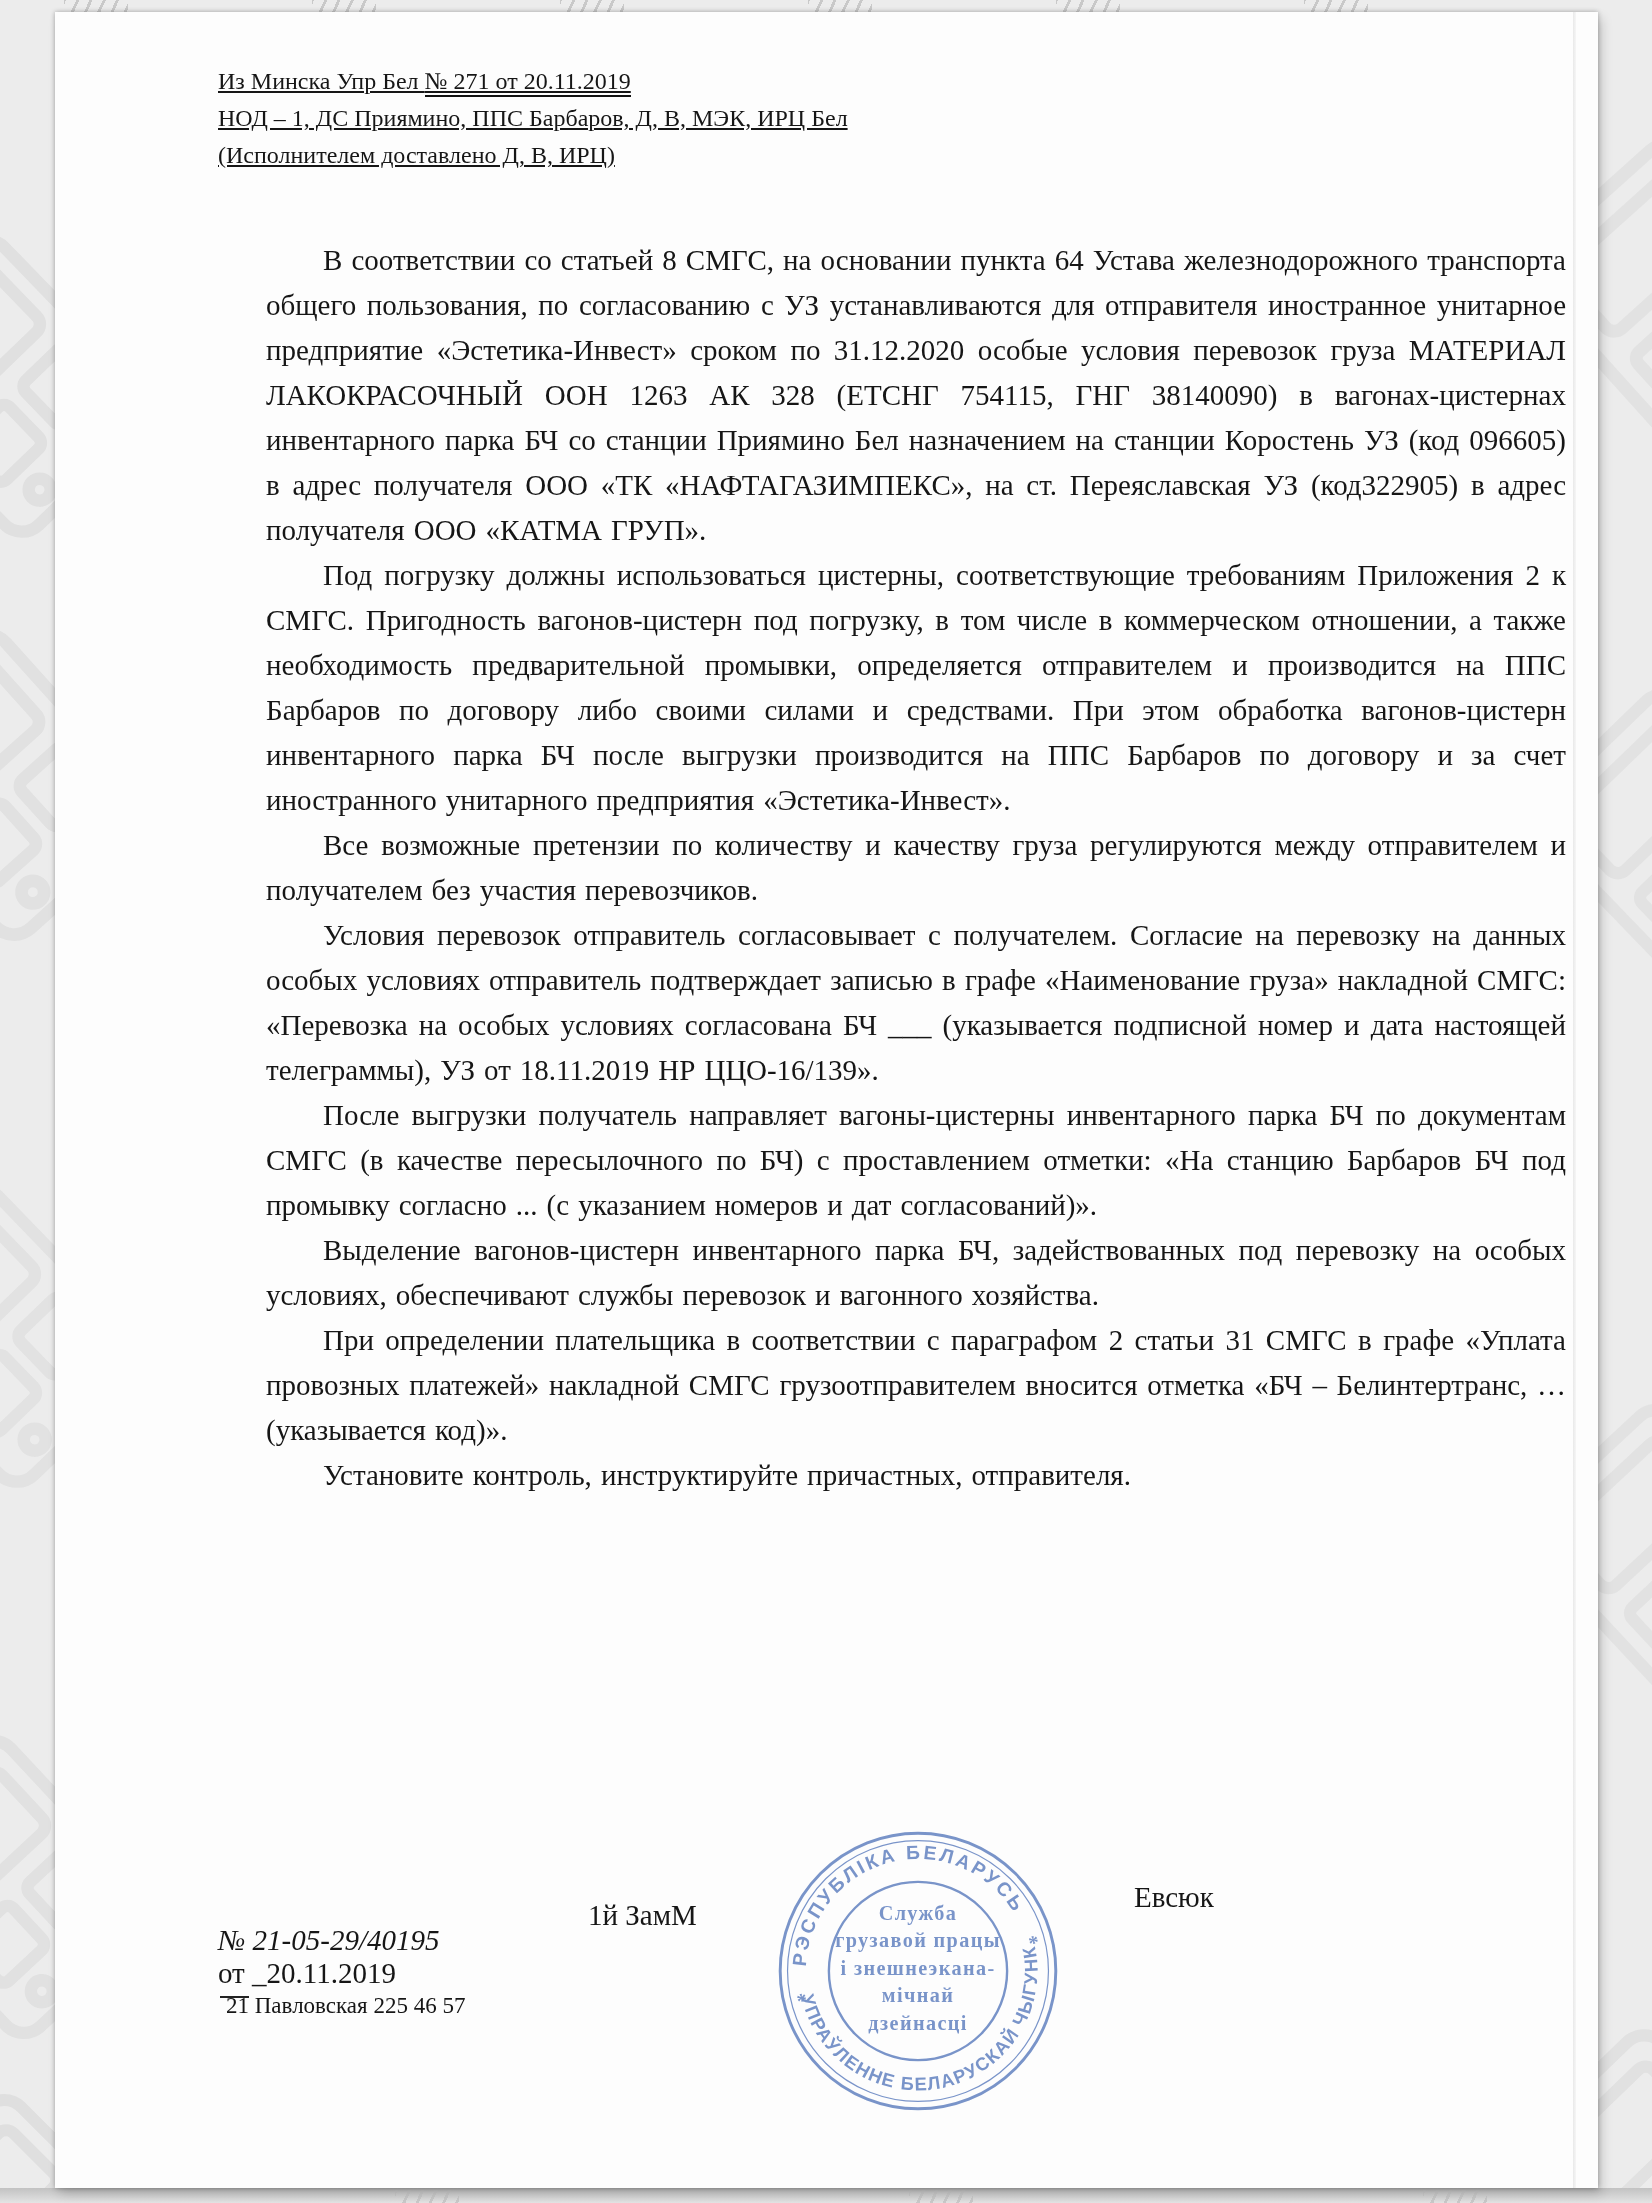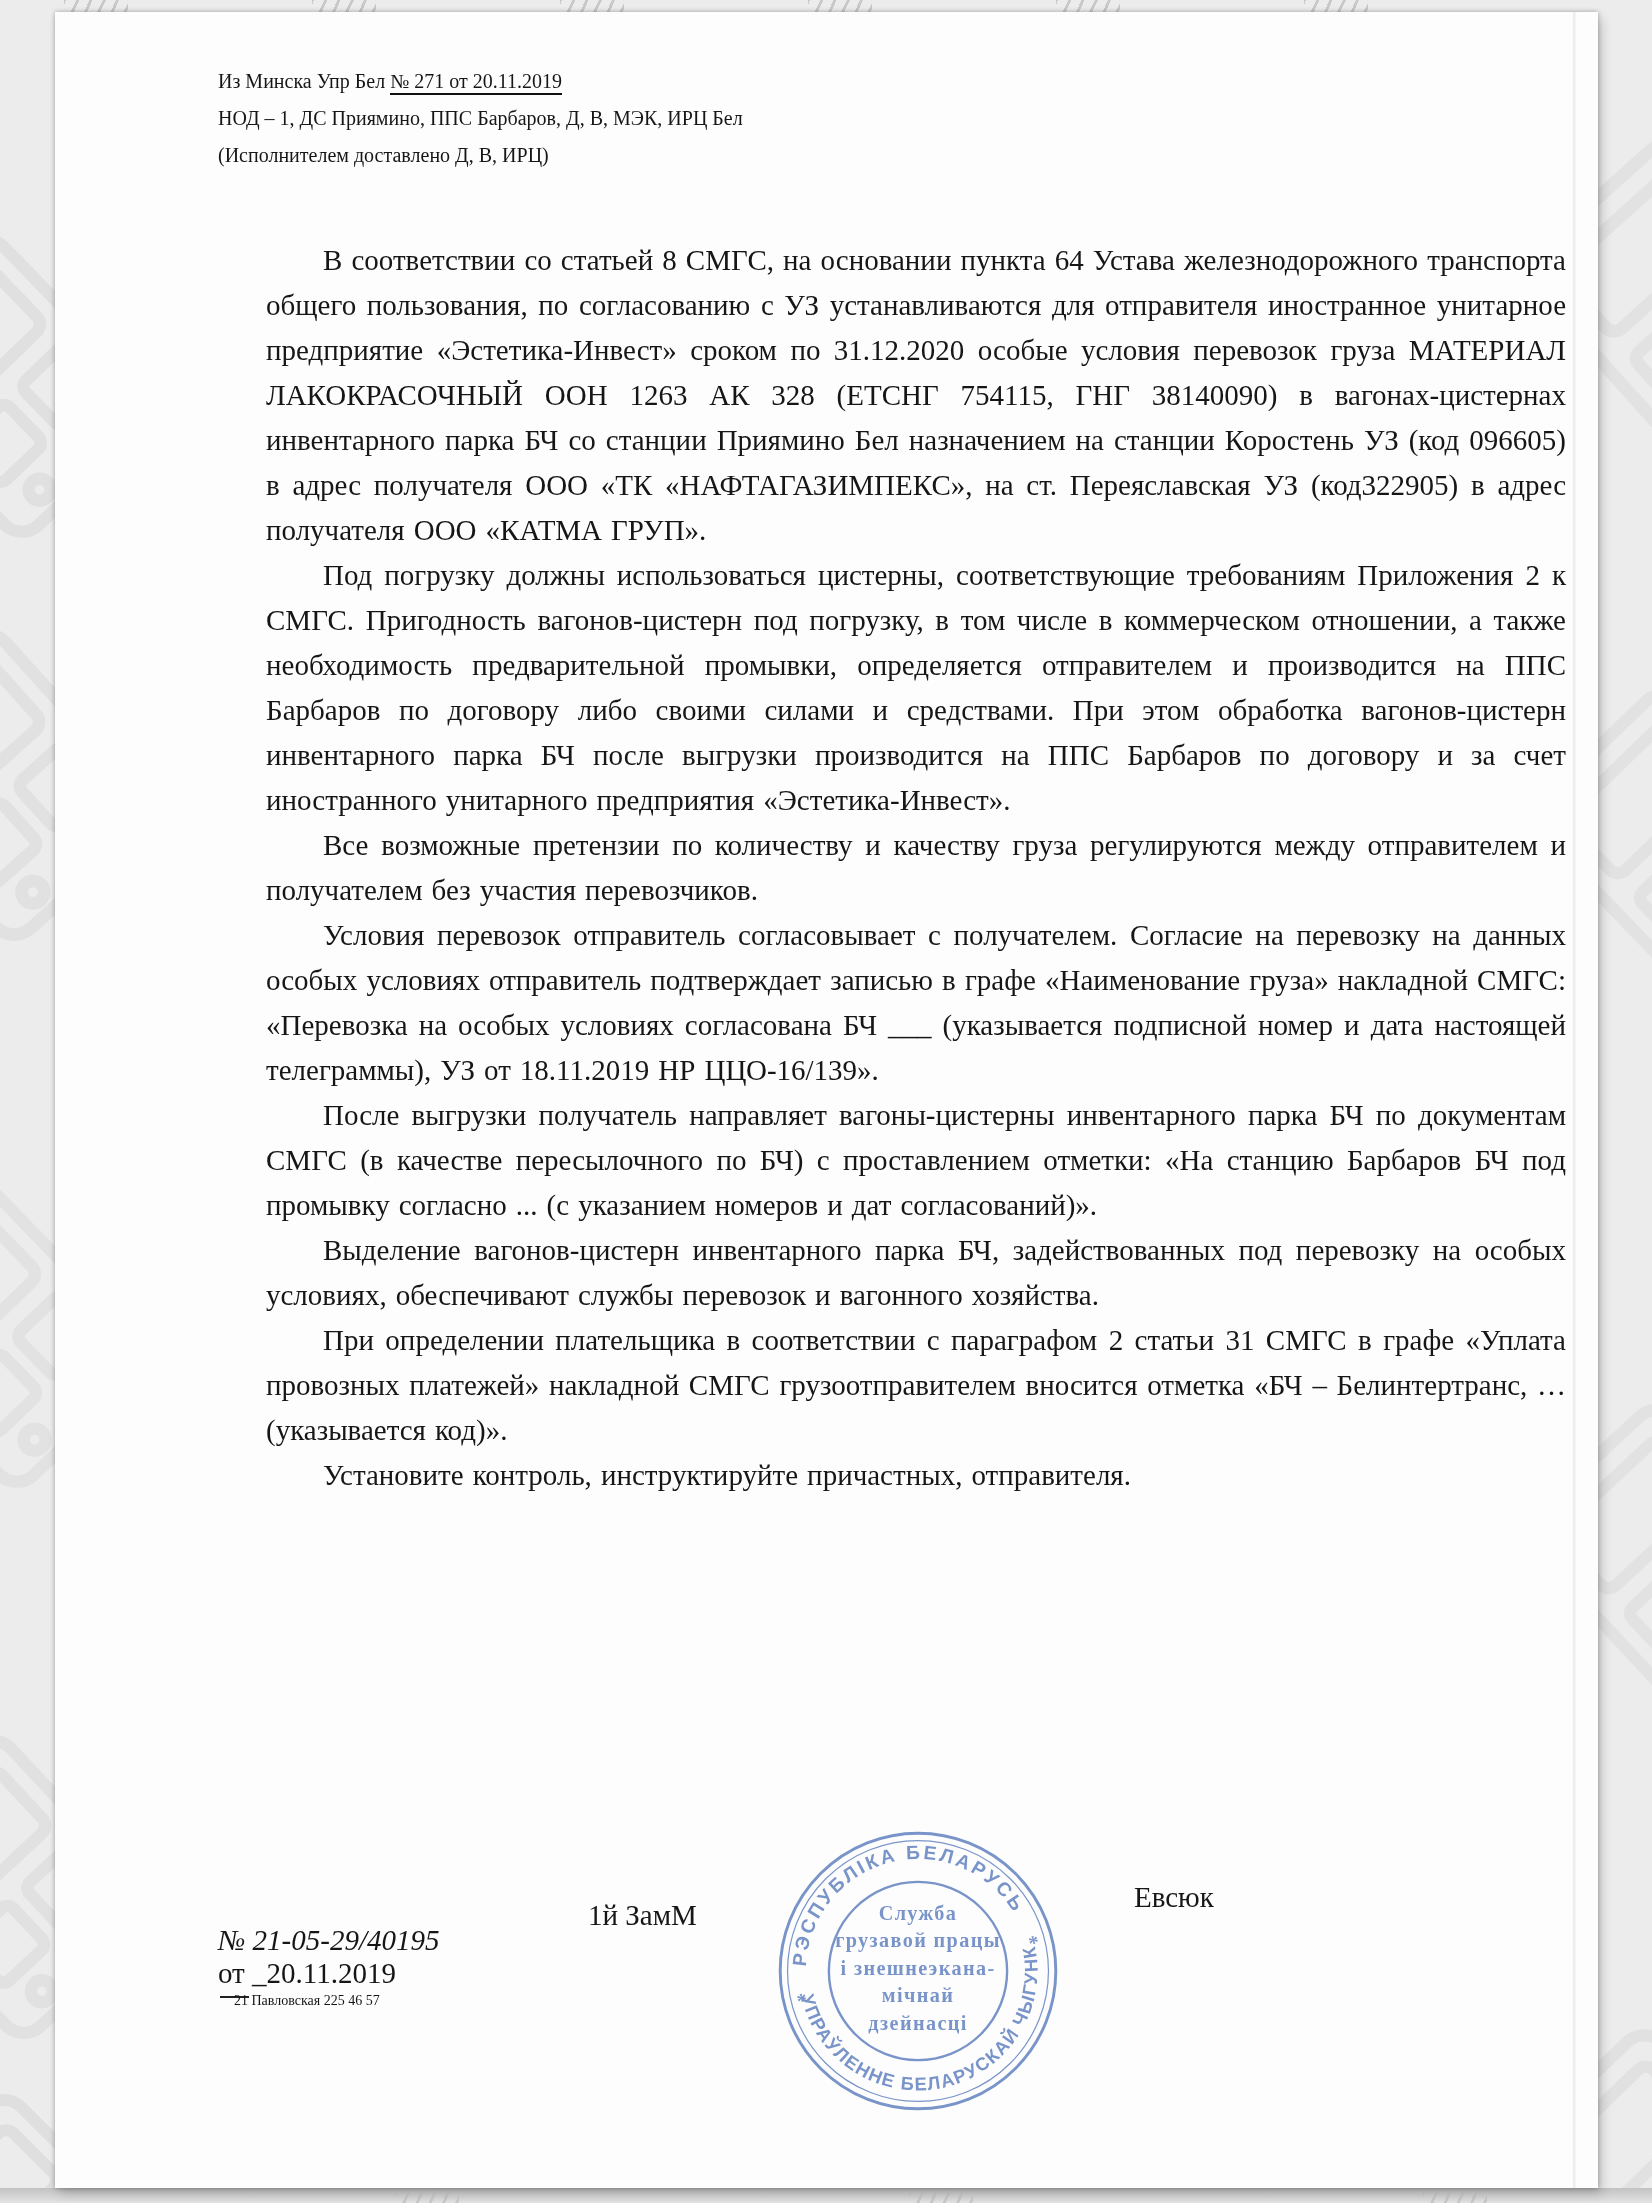--- a/index.html
+++ b/index.html
@@ -28,38 +28,38 @@
     background:#fdfdfd;
     box-shadow:0 0 4.6px rgba(0,0,0,.30),3.7px 5.5px 11px rgba(0,0,0,.18);
     z-index:1;
   }
   .page-fold{
     position:absolute;top:0;right:22px;width:2.8px;height:100%;
     background:linear-gradient(90deg,#e9e9e9,#f6f6f6);
   }
   .content{position:absolute;left:163px;top:51px;width:1348px;z-index:2;}
   
-  .hdr{font-size:20px;line-height:37px;white-space:nowrap;}
+  .hdr{font-size:24px;line-height:37px;white-space:nowrap;text-decoration:underline;}
   .hdr .underlined{border-bottom:2.8px solid #111;padding-bottom:0.9px;}
   
   .body-text{margin-top:64px;margin-left:48px;}
   .body-text p{
     margin:0;
     font-size:29px;line-height:45px;
     text-align:justify;text-indent:57px;
     word-spacing:1.8px;
   }
   
   .bottom{position:absolute;left:163px;top:1861px;width:1348px;height:312px;font-size:29px;z-index:2;}
   .sig-title{position:absolute;left:370px;top:26px;}
   .sig-name{position:absolute;left:916px;top:8.3px;}
   .doc-num{position:absolute;left:0;top:51px;font-style:italic;}
   .doc-date{position:absolute;left:0;top:84px;}
   .date-blank{position:absolute;left:1.8px;top:123px;width:29px;height:0;border-top:2.8px solid #222;}
-  .contact{position:absolute;left:16px;top:120px;font-size:14px;}
+  .contact{position:absolute;left:8px;top:120px;font-size:23px;}
   
   .stamp{position:absolute;left:716px;top:1812px;width:294px;height:294px;z-index:3;opacity:.78;}
   .stamp circle{fill:none;stroke:#5577bb;}
   .stamp .c1{stroke-width:3.2px;}
   .stamp .c2{stroke-width:1.3px;}
   .stamp .c3{stroke-width:2.6px;}
   .stamp text{fill:#5577bb;}
   .st-ring{font-size:21px;font-weight:700;letter-spacing:3px;font-family:"Liberation Sans",sans-serif;}
   .st-ring-b{font-size:20px;letter-spacing:1.5px;}
   .st-star{font-size:22px;font-weight:700;text-anchor:middle;}

